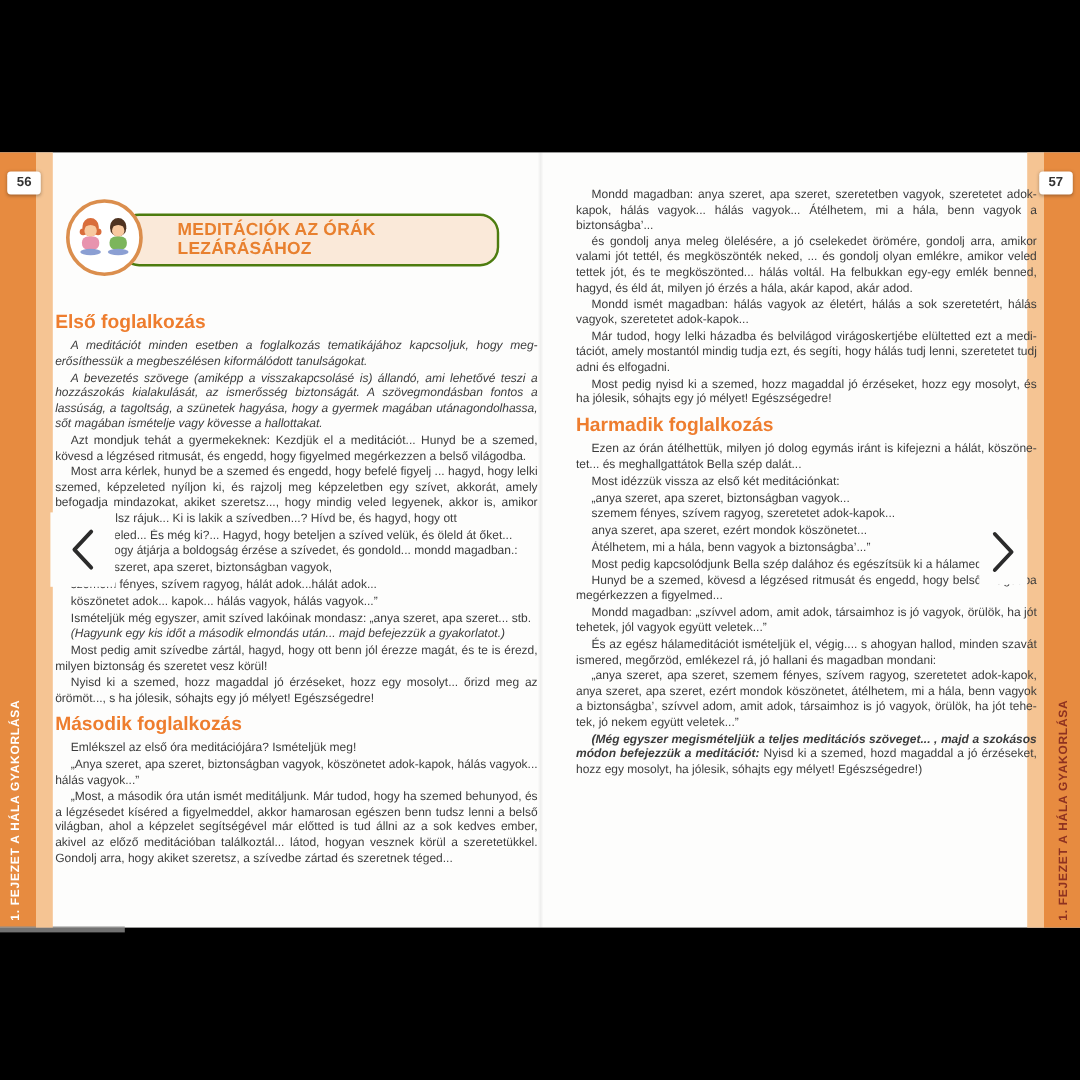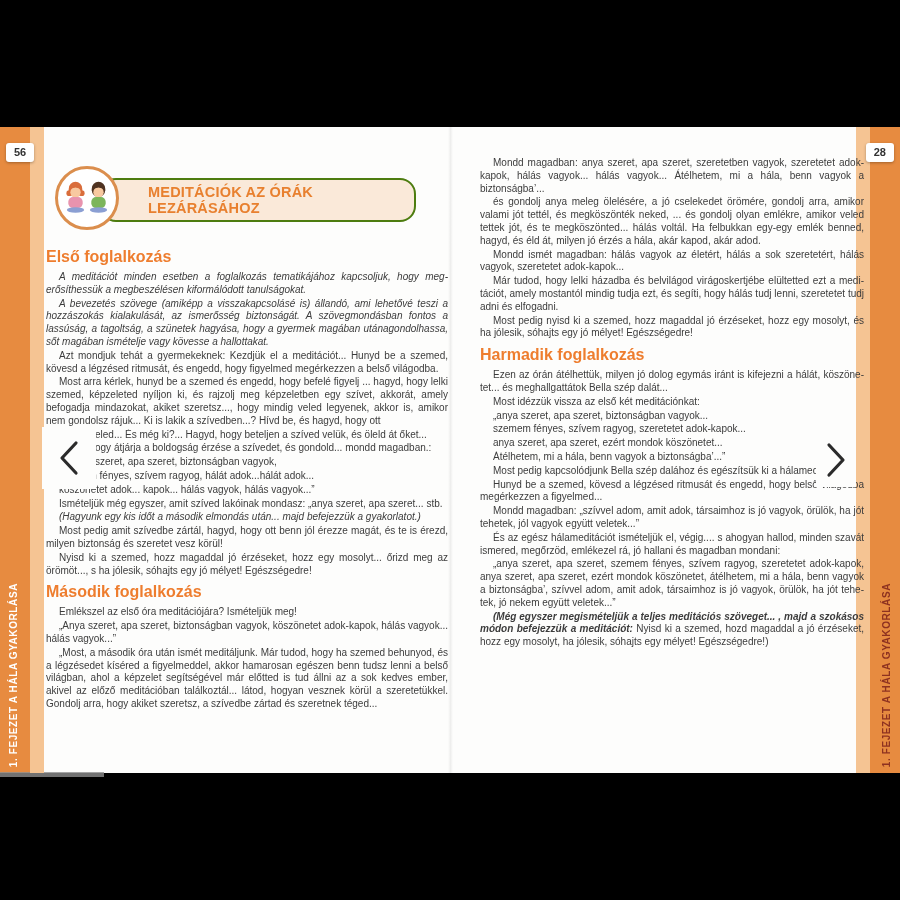--- a/index.html
+++ b/index.html
@@ -48,21 +48,21 @@
     position:absolute;left:55px;top:39px;width:64px;height:64px;border-radius:50%;
     background:#fff;border:3px solid #db8e4d;box-sizing:border-box;
     display:flex;align-items:center;justify-content:center;z-index:2;
   }
 
   .content{position:absolute;color:#3c3c3c;font-size:10px;line-height:12.8px;}
   .content-left{left:46px;top:120px;width:402px;}
   .content-right{left:480px;top:30px;width:384px;}
 
   .section-heading{color:#ee7d2e;font-size:16px;font-weight:bold;line-height:20px;margin:5px 0 4px 0;}
-  .content > .section-heading:first-child{margin-top:0;}
+  .content > .section-heading:first-child{margin-top:12px;}
   .para{margin:0 0 1px 0;text-align:justify;text-indent:13px;}
   .para.italic{font-style:italic;}
   .para.bolditalic{font-style:italic;font-weight:normal;}
   .para .bolditalic{font-style:italic;font-weight:bold;}
   .qline{margin:0 0 1px 0;padding-left:13px;white-space:nowrap;overflow:hidden;}
   .qline.indent{padding-left:49px;}
 
   .nav-btn{
     position:absolute;background:#fdfdfc;border:none;cursor:pointer;
     display:flex;align-items:center;justify-content:center;padding:0;
@@ -79,21 +79,21 @@
 <div class="spread">
   <div class="bar bar-dark-left">
     <div class="edge-artifact"></div>
   </div>
   <div class="bar bar-light-left"></div>
   <div class="seam"></div>
   <div class="bar bar-light-right"></div>
   <div class="bar bar-dark-right"></div>
 
   <div class="page-num left">56</div>
-  <div class="page-num right">28</div>
+  <div class="page-num right">57</div>
 
   <div class="chapter-vert left">1. FEJEZET A HÁLA GYAKORLÁSA</div>
   <div class="chapter-vert right">1. FEJEZET A HÁLA GYAKORLÁSA</div>
 
   <div class="banner">
     <span class="banner-title">MEDITÁCIÓK AZ ÓRÁK LEZÁRÁSÁHOZ</span>
   </div>
   <div class="icon-circle">
     <svg width="46" height="34" viewBox="0 0 48 34" aria-hidden="true">
 

